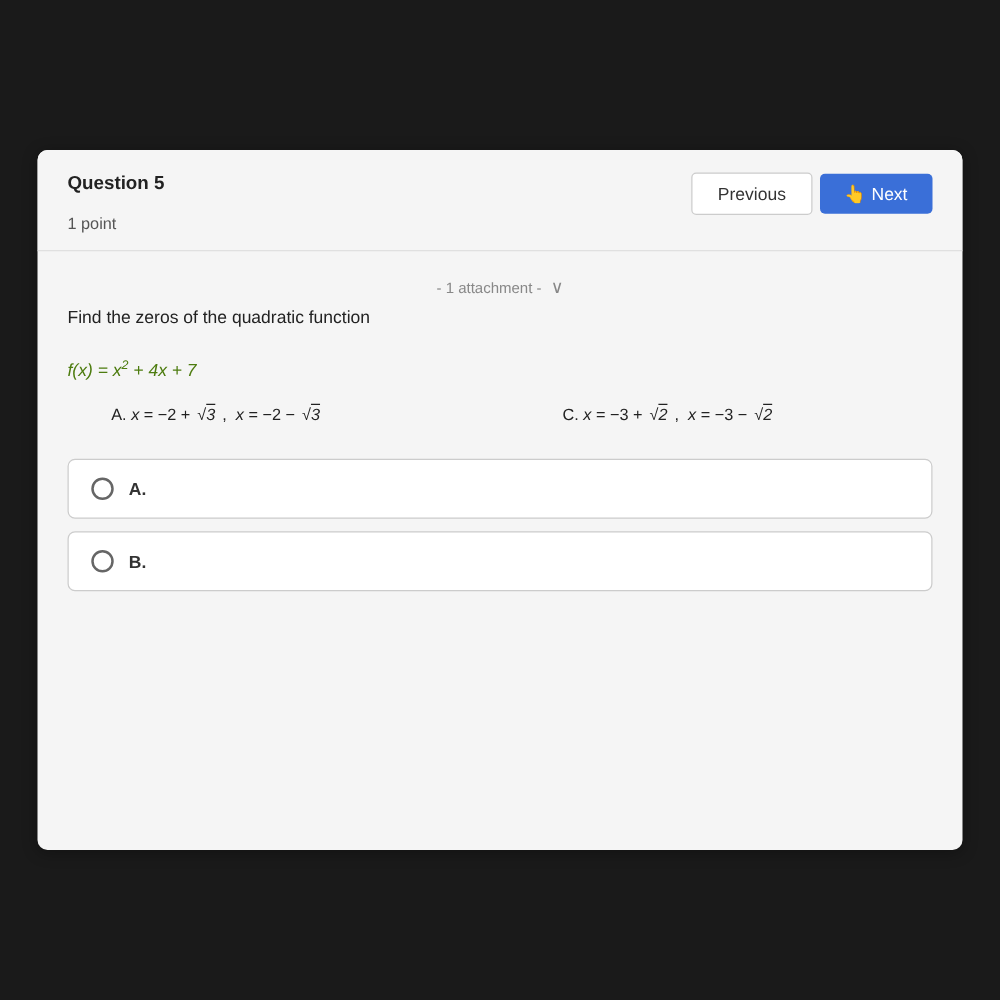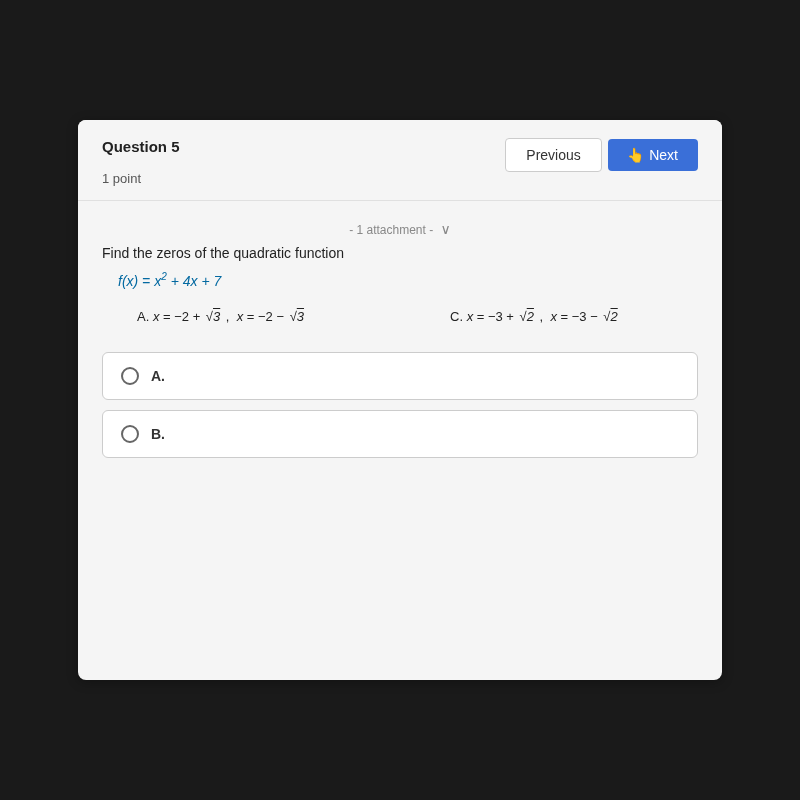--- a/index.html
+++ b/index.html
@@ -9,21 +9,21 @@
       display: flex;
       justify-content: center;
       align-items: center;
       width: 800px;
       height: 800px;
       font-family: Arial, sans-serif;
     }
 
     .card {
       background: #f5f5f5;
-      width: 644px;
+      width: 740px;
       min-height: 560px;
       border-radius: 8px;
       padding: 0;
       overflow: hidden;
       box-shadow: 0 2px 12px rgba(0,0,0,0.3);
     }
 
     .card-header {
       background: #f5f5f5;
       padding: 18px 24px 14px 24px;
@@ -87,29 +87,28 @@
     .attachment-line {
       text-align: center;
       font-size: 12px;
       color: #888;
       margin-bottom: 8px;
     }
 
     .question-text {
       font-size: 14px;
       color: #222;
-      margin-bottom: 10px;
+      margin-bottom: 26px;
     }
 
     .function-text {
       font-size: 14px;
-      color: #0369a1;
+      color: #4d7c0f;
       margin-bottom: 18px;
       font-style: italic;
-      margin-left: 16px;
     }
 
     .choices-grid {
       display: grid;
       grid-template-columns: 1fr 1fr;
       gap: 14px 30px;
       margin-bottom: 26px;
     }
 
     .choice-item {

